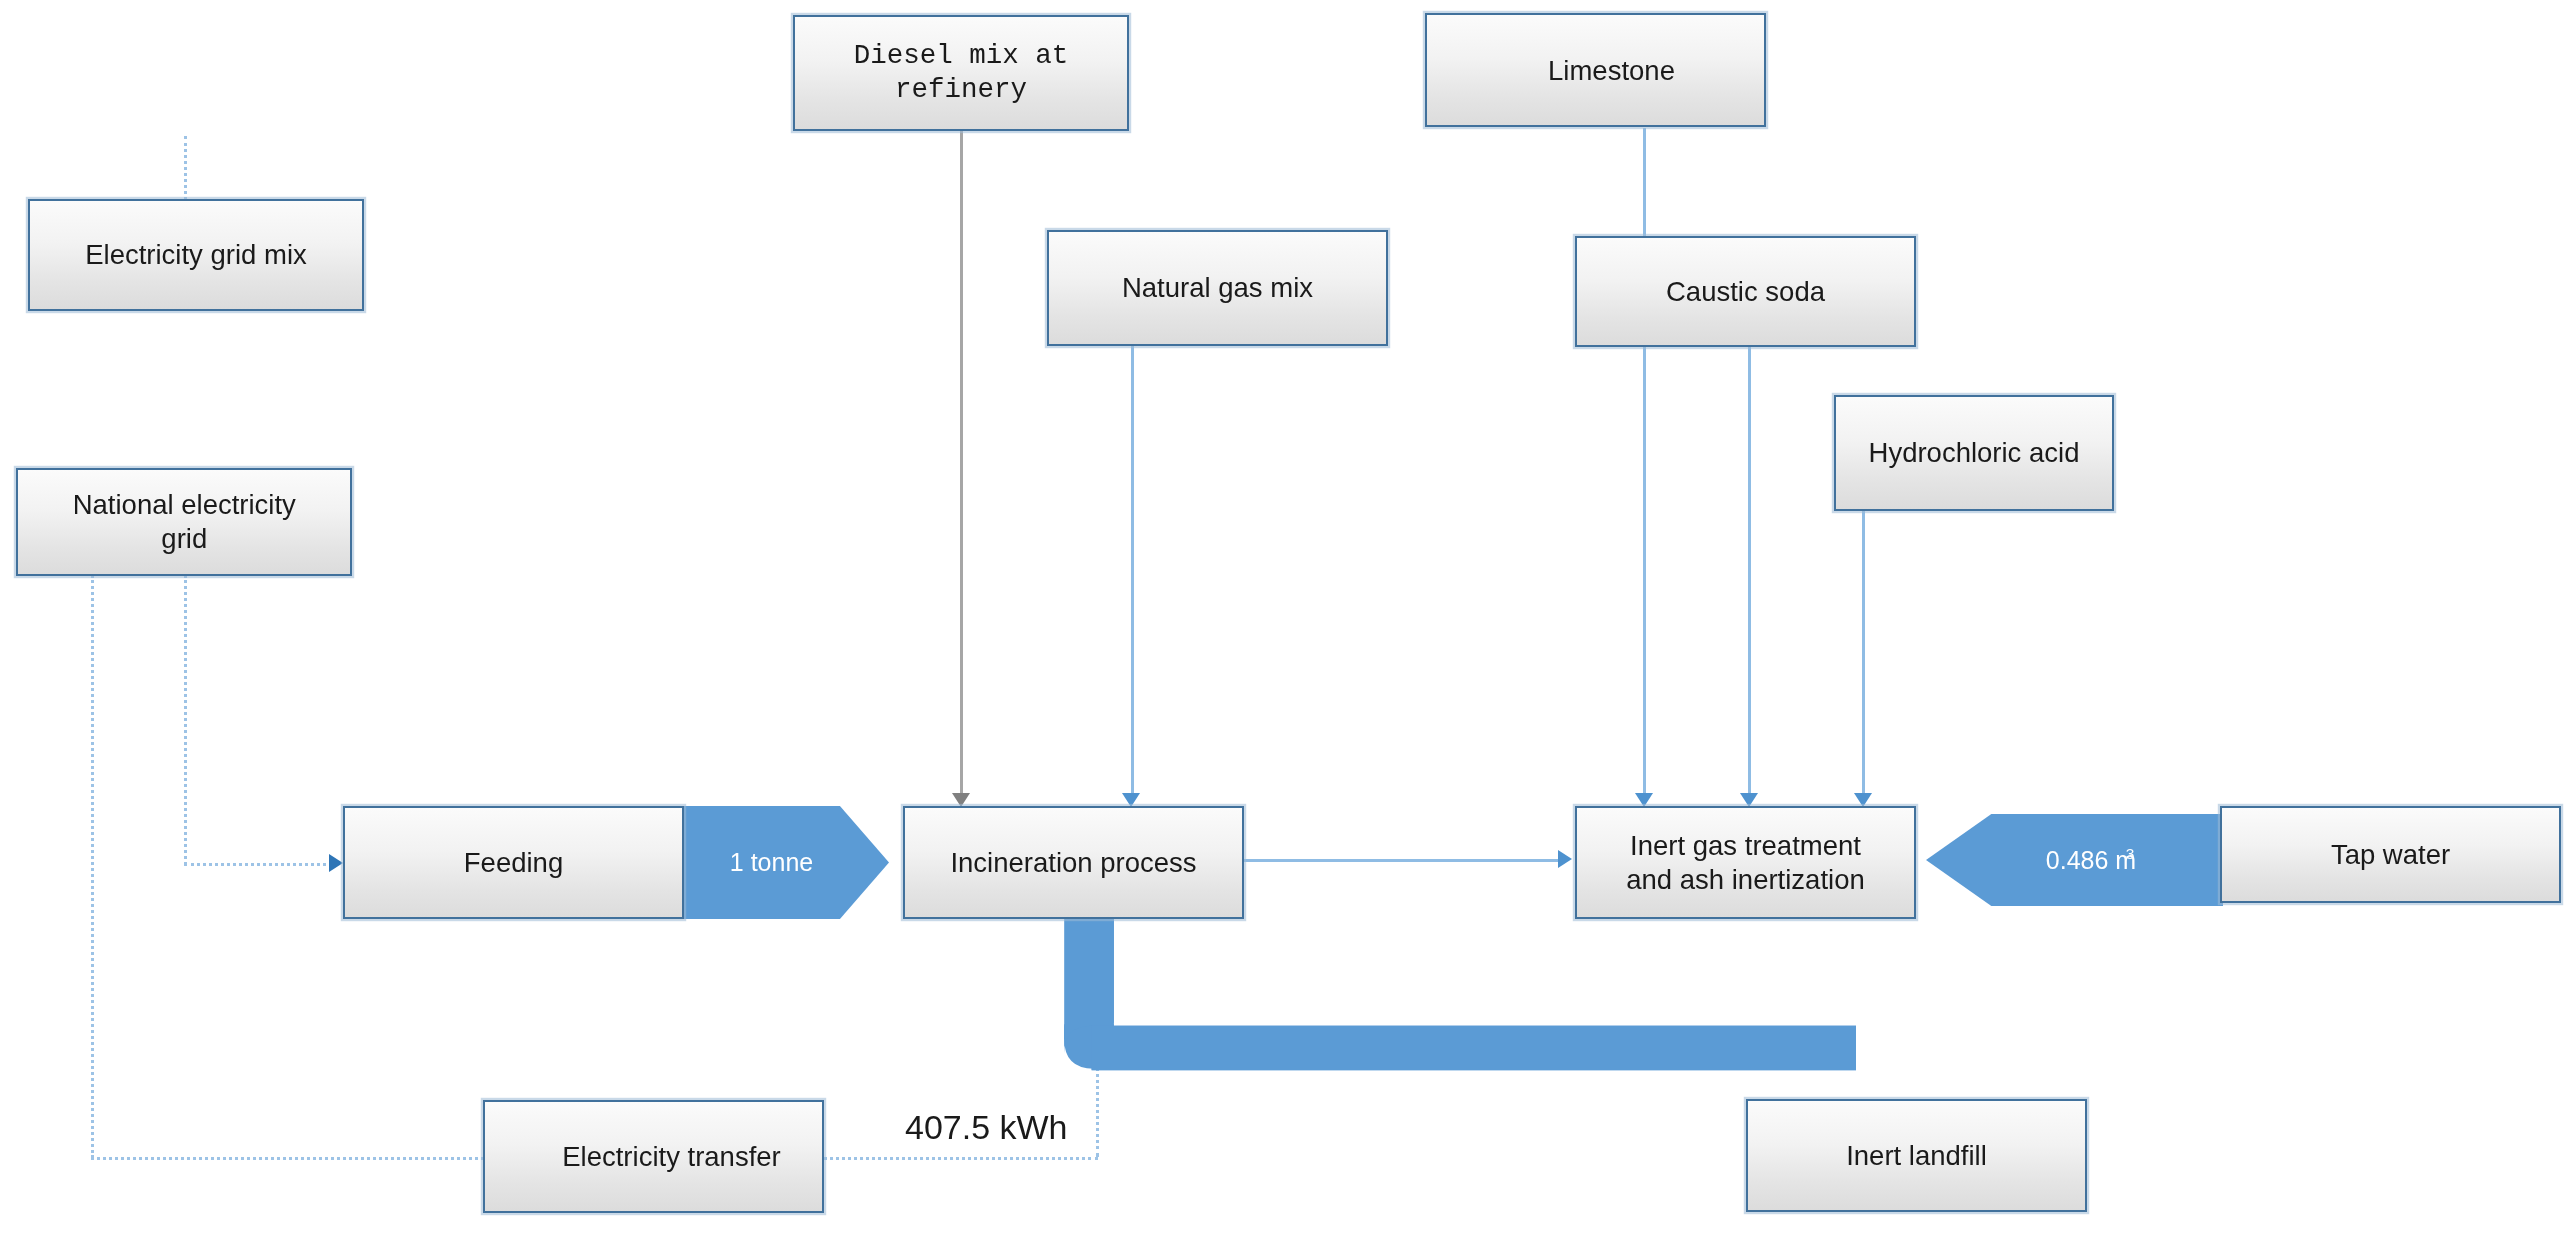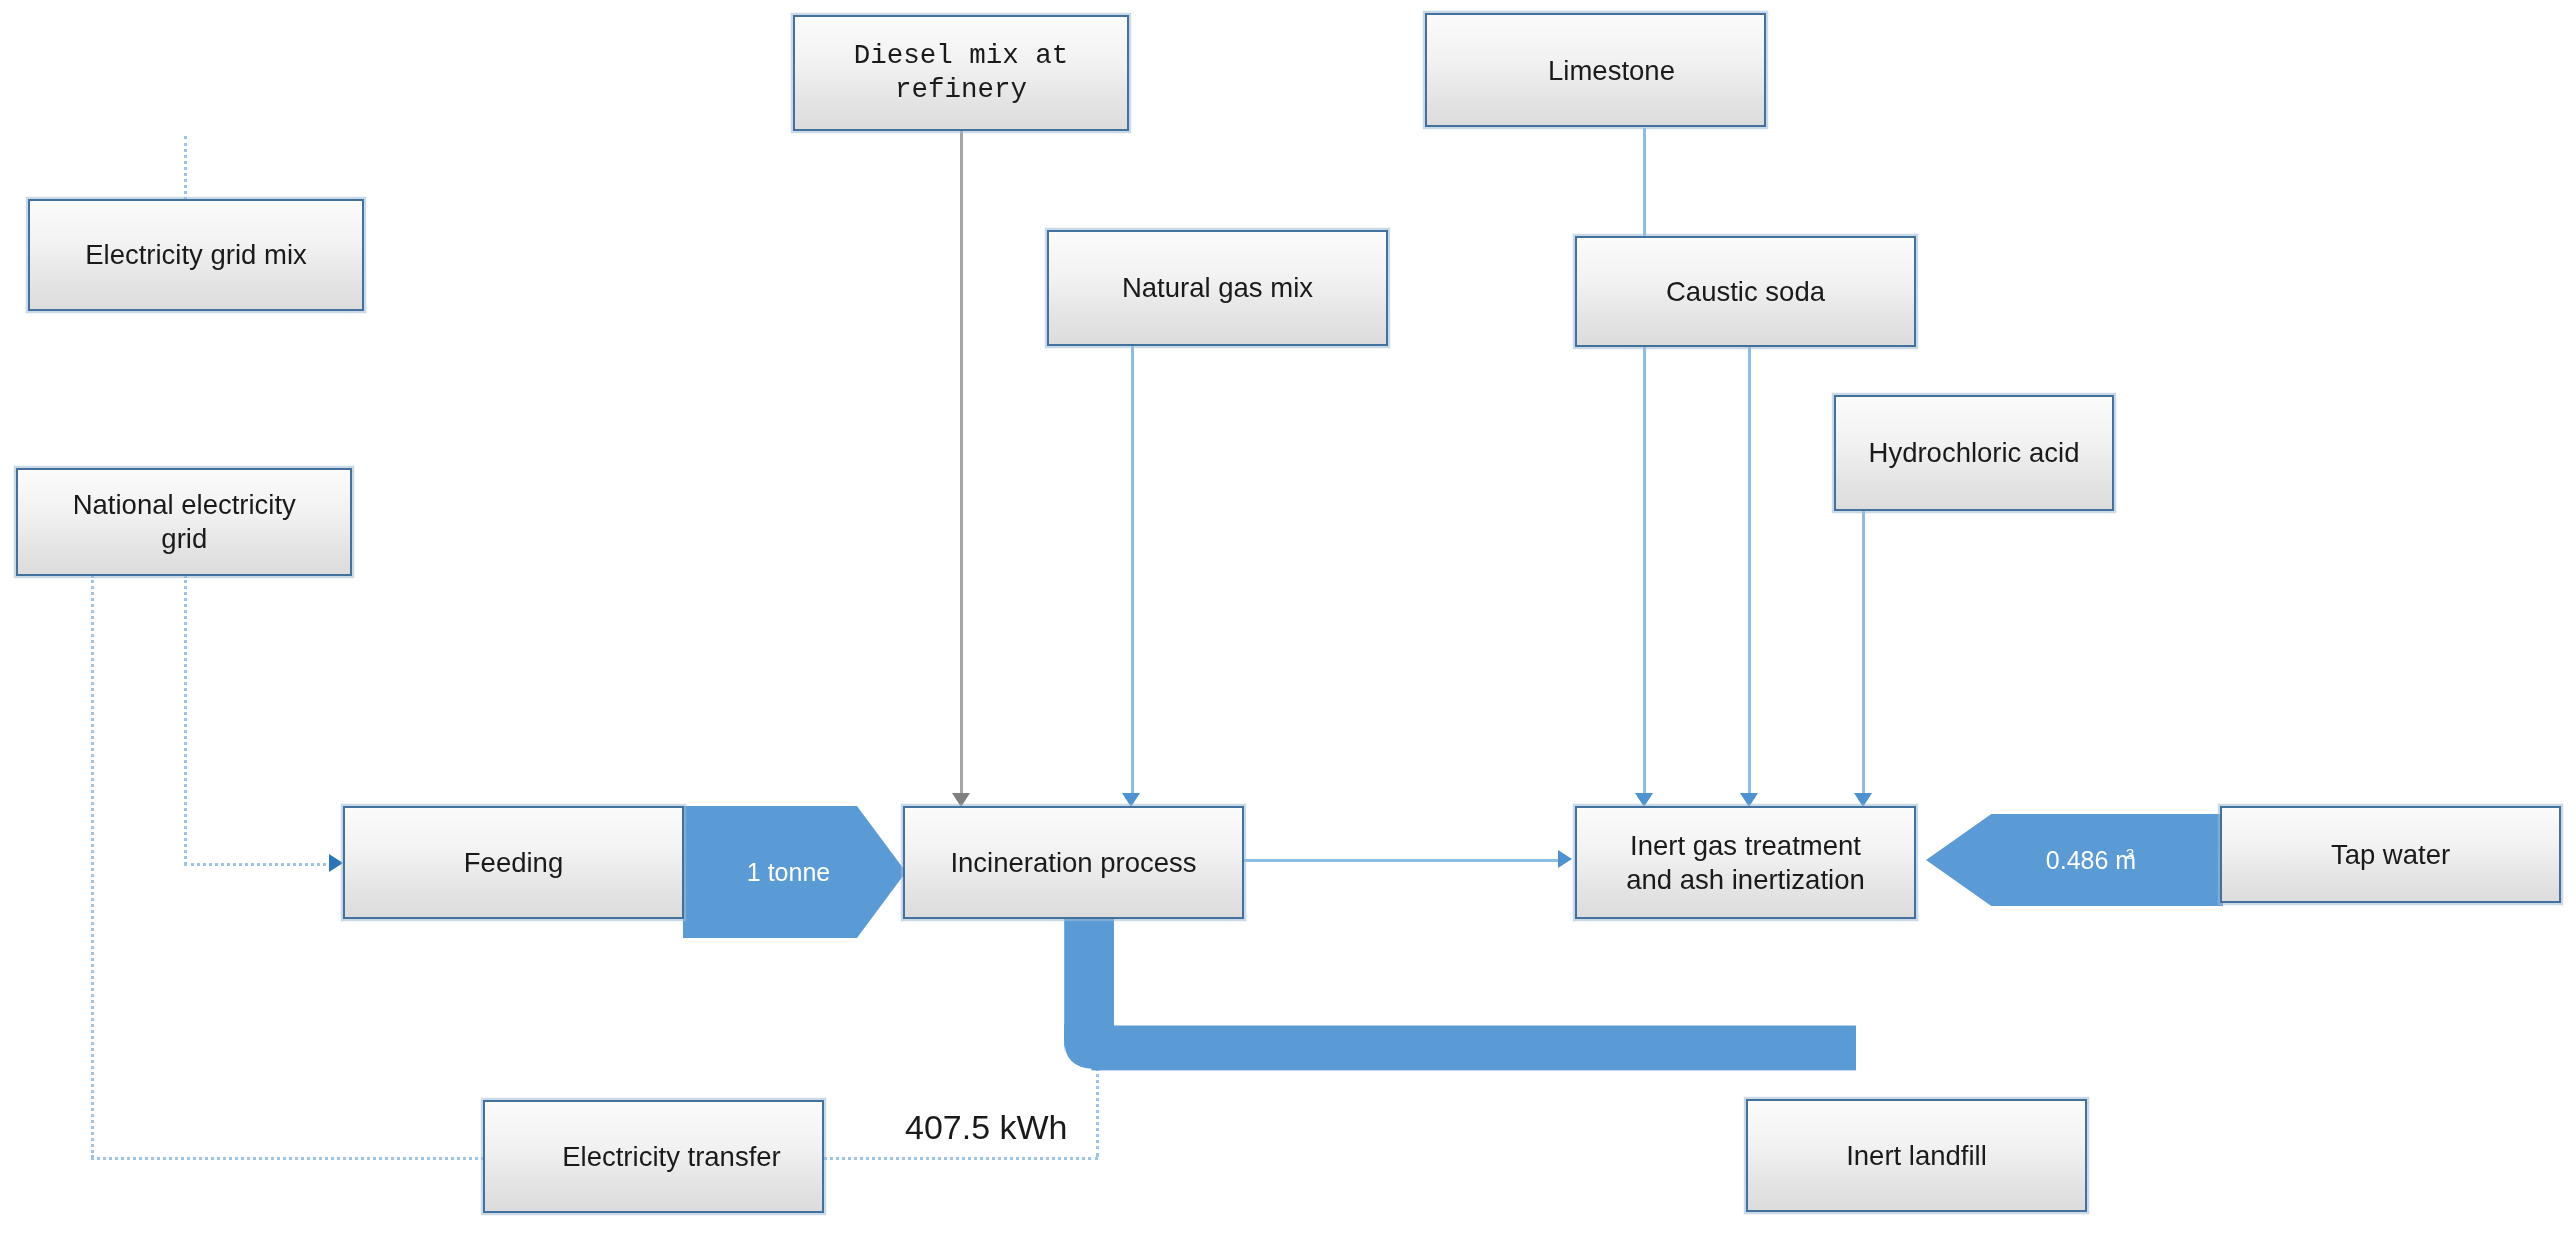--- a/index.html
+++ b/index.html
@@ -155,21 +155,21 @@
 
     <rect x="1330" y="152" width="60" height="175" fill="#5B9BD5"></rect>
 
     <path fill="#5B9BD5" d="M 1285 320 L 1435 320 L 1360 410 Z"></path>
 
     <path fill="#5B9BD5" d="M 70 152 q -37 0 -37 37 l 0 -37 z"></path>
   </svg>
 
   <div class="ashlbl" style="left:1297px;top:977px;">196 kg bottom ash</div>
 
-  <div class="chev right" style="left:683px;top:806px;width:223px;height:132px;">
+  <div class="chev right" style="left:666px;top:806px;width:223px;height:113px;">
     <span>1 tonne</span>
   </div>
 
   <div class="chev left" style="left:1926px;top:814px;width:297px;height:92px;">
     <span><span>0.486 m</span><sup>3</sup></span>
   </div>
 
   <div class="freelbl" style="left:905px;top:1108px;">407.5 kWh</div>
 
   <div class="node" style="left:28px;top:199px;width:336px;height:112px;">

